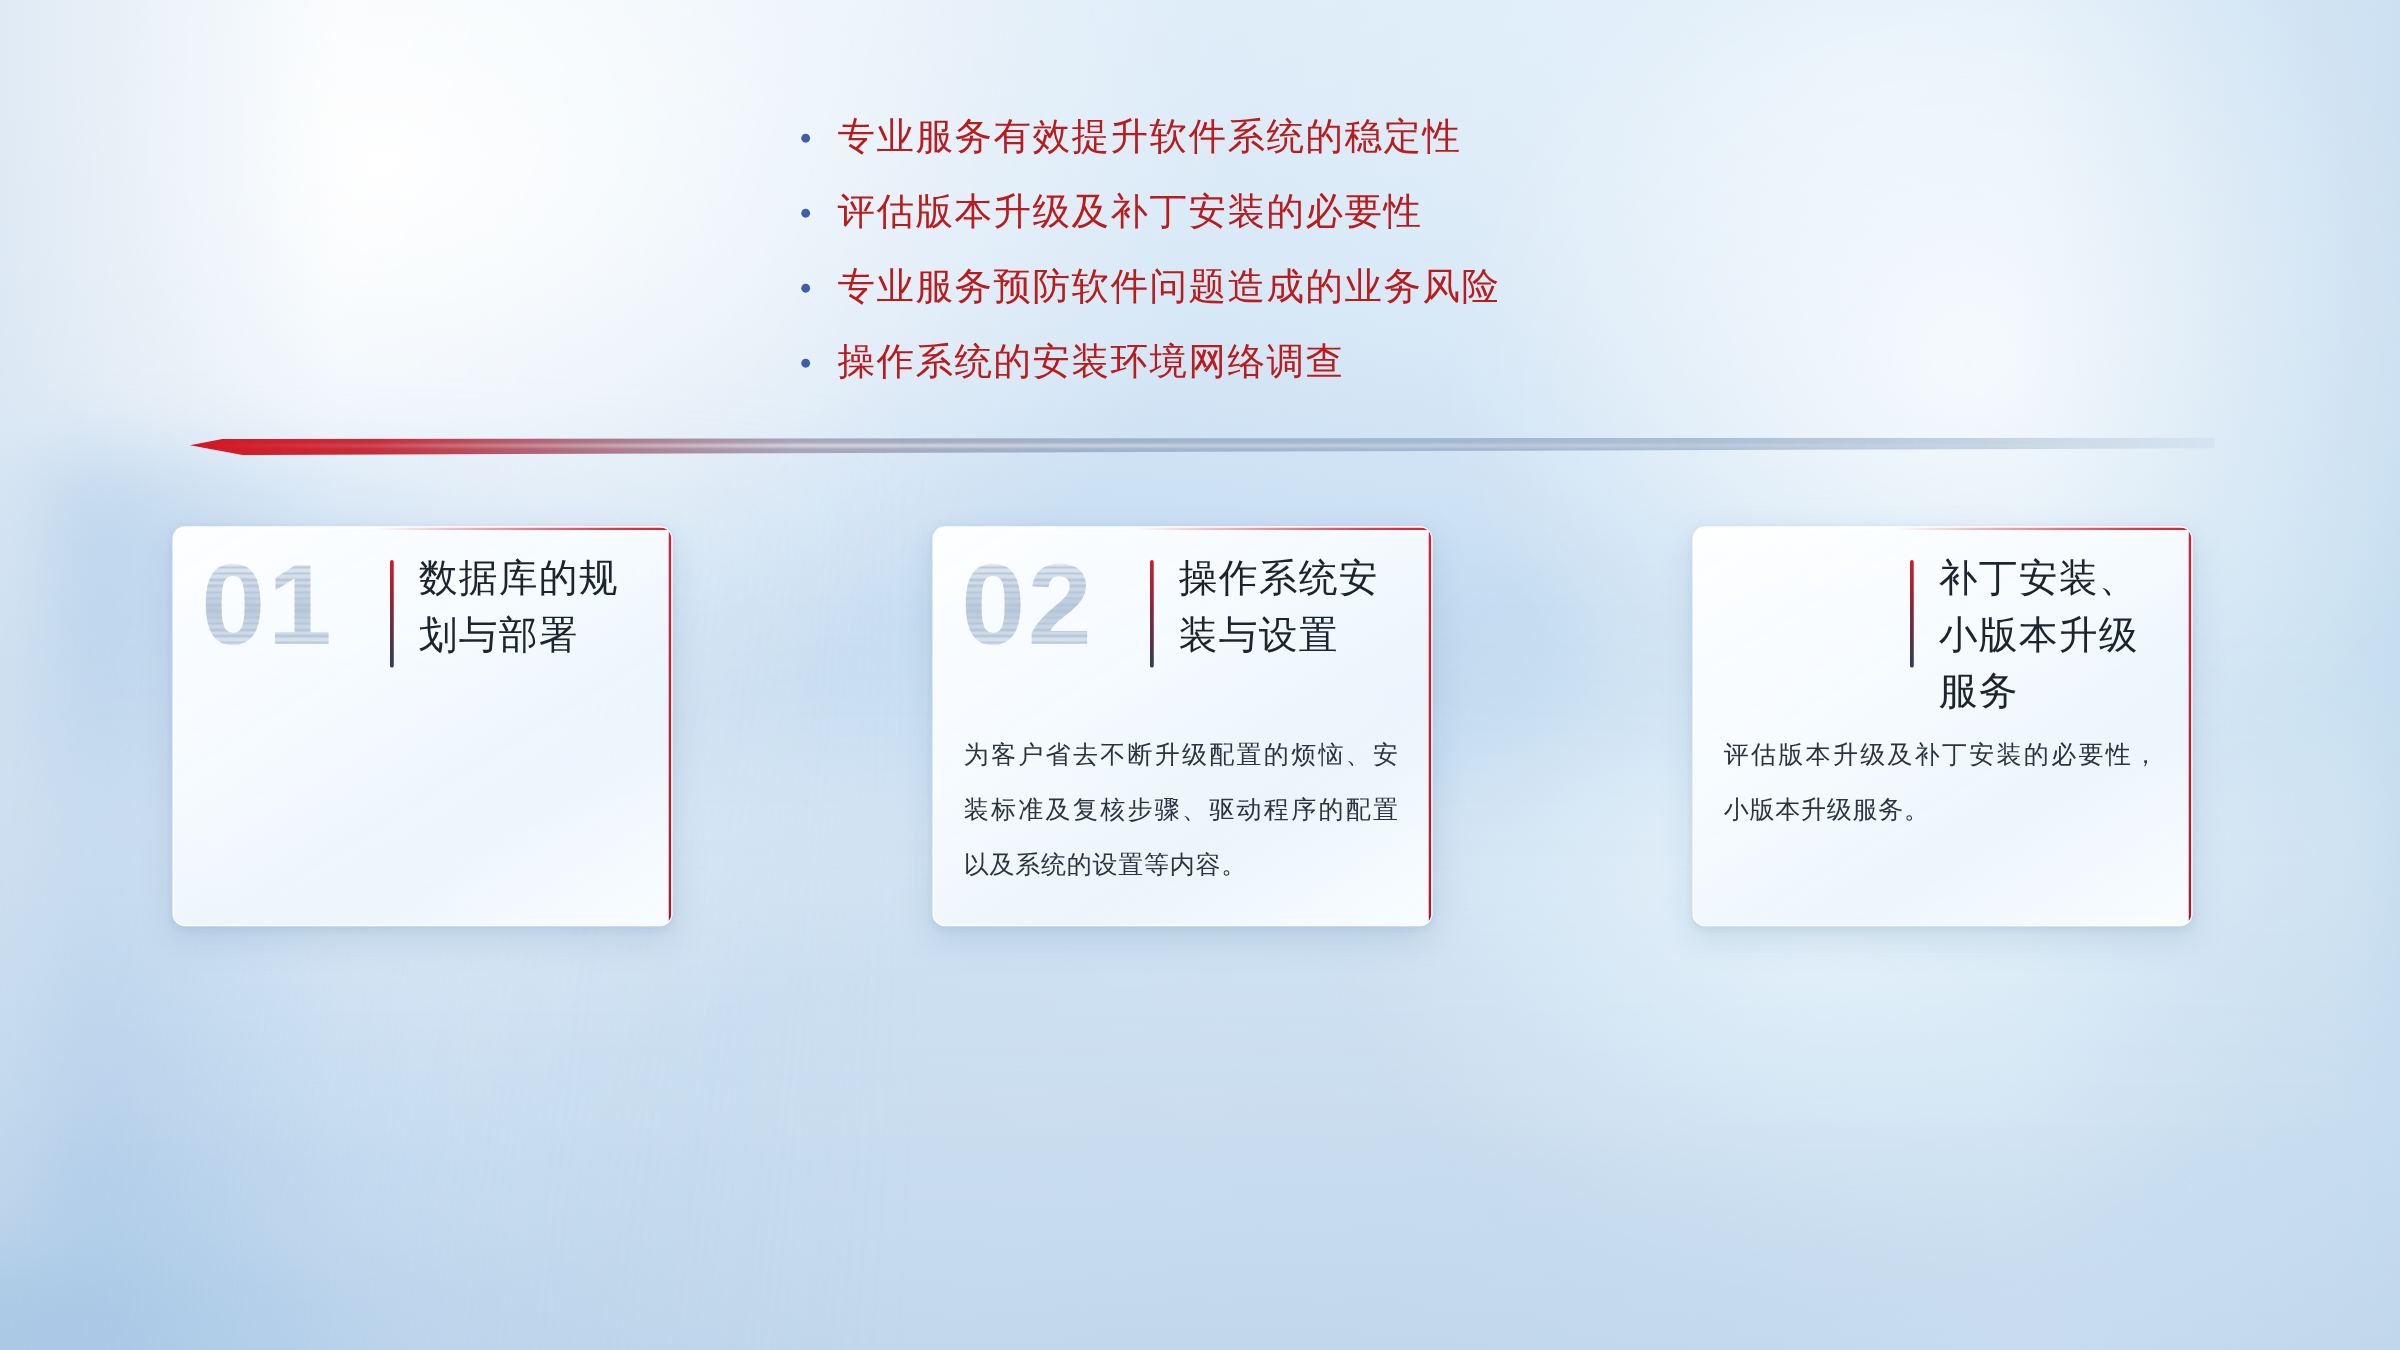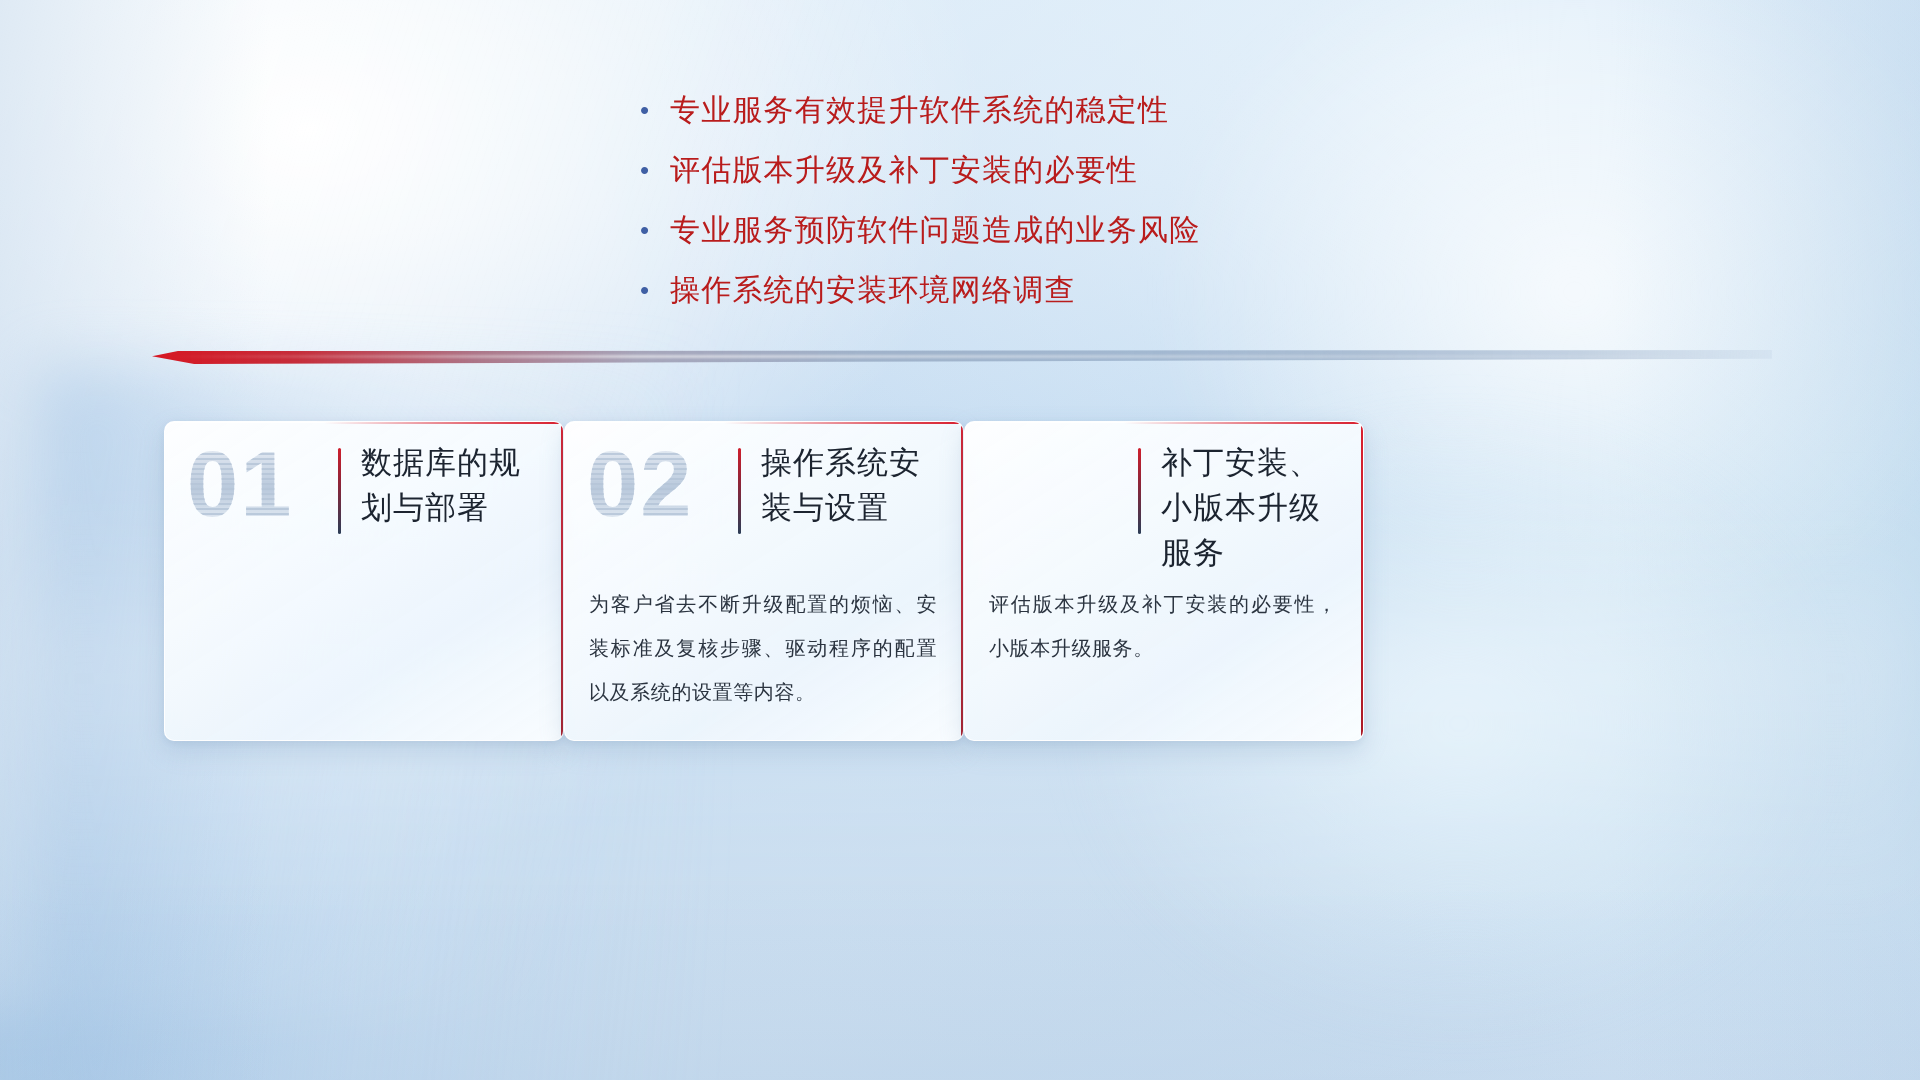--- a/index.html
+++ b/index.html
@@ -97,23 +97,23 @@
     filter:blur(.3px);
   }
   #divider .gleam{
     position:absolute; left:1%; top:38%; width:98%; height:3px;
     background:linear-gradient(90deg, rgba(255,255,255,0) 0%, rgba(255,255,255,.55) 30%, rgba(255,255,255,.25) 70%, rgba(255,255,255,0) 100%);
     filter:blur(1px);
   }
 
   
   #cards{
-    position:absolute; left:164px; top:421px;
+    position:absolute; left:138px; top:421px;
     width:1616px; height:320px;
-    display:flex; justify-content:flex-start;
+    display:flex; justify-content:space-between;
   }
   .card{
     position:relative;
     width:400px; height:320px;
     border-radius:10px;
     background:linear-gradient(148deg, rgba(255,255,255,.96) 0%, rgba(248,252,255,.93) 38%, rgba(238,246,253,.92) 68%, rgba(250,253,255,.96) 100%);
     border:1px solid rgba(255,255,255,.9);
     box-shadow:
       0 10px 26px rgba(96,132,172,.20),
       0 2px 6px rgba(96,132,172,.12),

